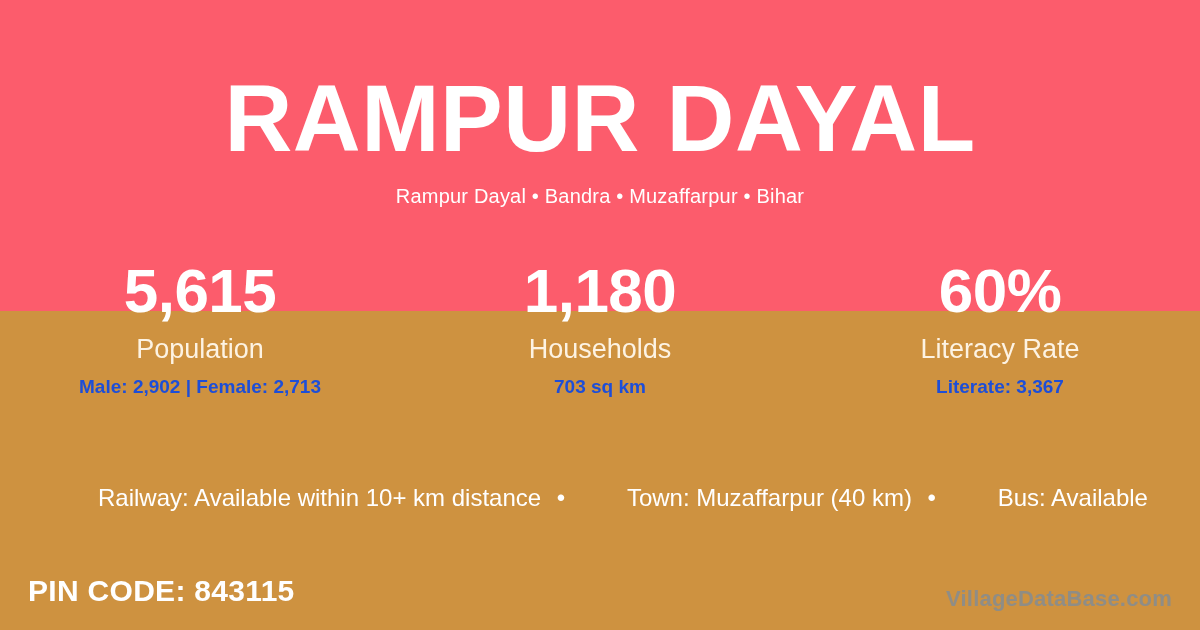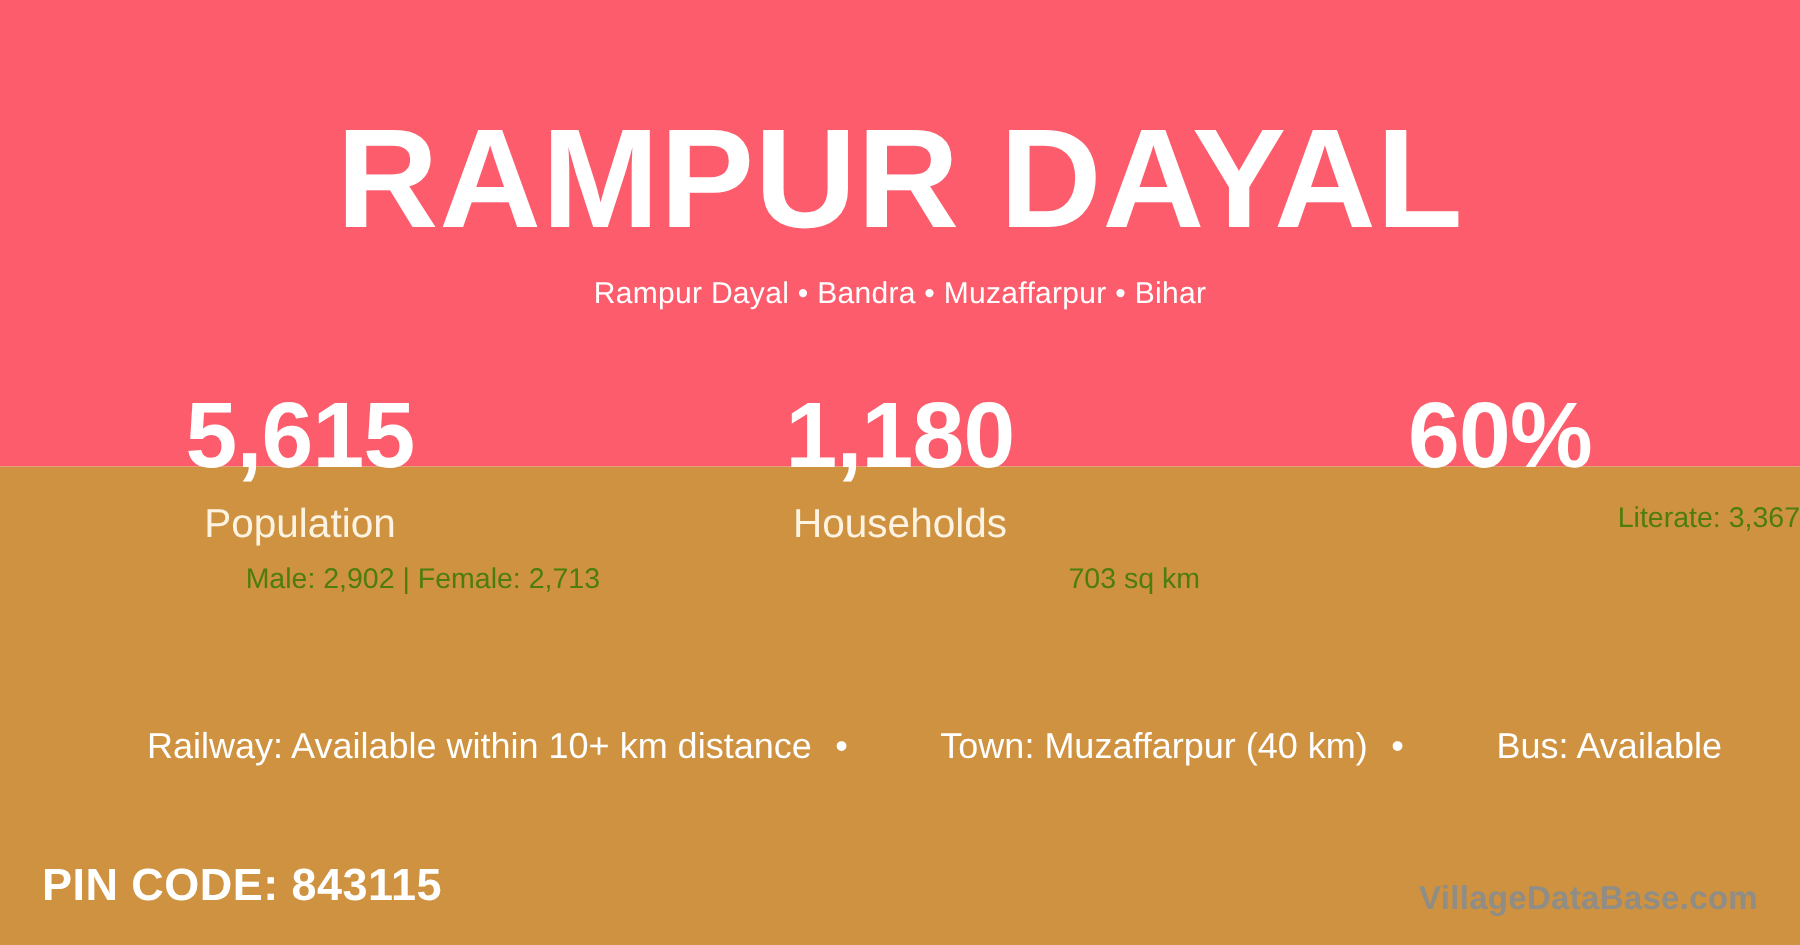--- a/index.html
+++ b/index.html
@@ -98,24 +98,23 @@
     font-weight: 400;
     color: #fdf3e3;
     white-space: nowrap;
   }
 
   .stat-detail {
     display: block;
     margin-top: 14px;
     font-size: 19px;
     line-height: 1.0;
-    font-weight: 400;
-    color: #4d7c0f;
-    white-space: nowrap;
-    text-align: right;
+    font-weight: 700;
+    color: #1d4ed8;
+    white-space: nowrap;
   }
 
   
   .infra-line {
     position: absolute;
     left: 0;
     top: 486px;
     width: 1200px;
     text-align: center;
     font-size: 24px;
@@ -178,20 +177,21 @@
     </div>
 
     <div class="stat-col">
       <span class="stat-value">1,180</span>
       <span class="stat-label">Households</span>
       <span class="stat-detail">703 sq km</span>
     </div>
 
     <div class="stat-col">
       <span class="stat-value">60%</span>
+      <span class="stat-label">Literacy Rate</span>
       <span class="stat-detail">Literate: 3,367</span>
     </div>
 
   </div>
 
   <div class="infra-line">
     <span class="infra-item">Railway: Available within 10+ km distance</span>
     <span class="infra-sep">•</span>
     <span class="infra-item">Town: Muzaffarpur (40 km)</span>
     <span class="infra-sep">•</span>

